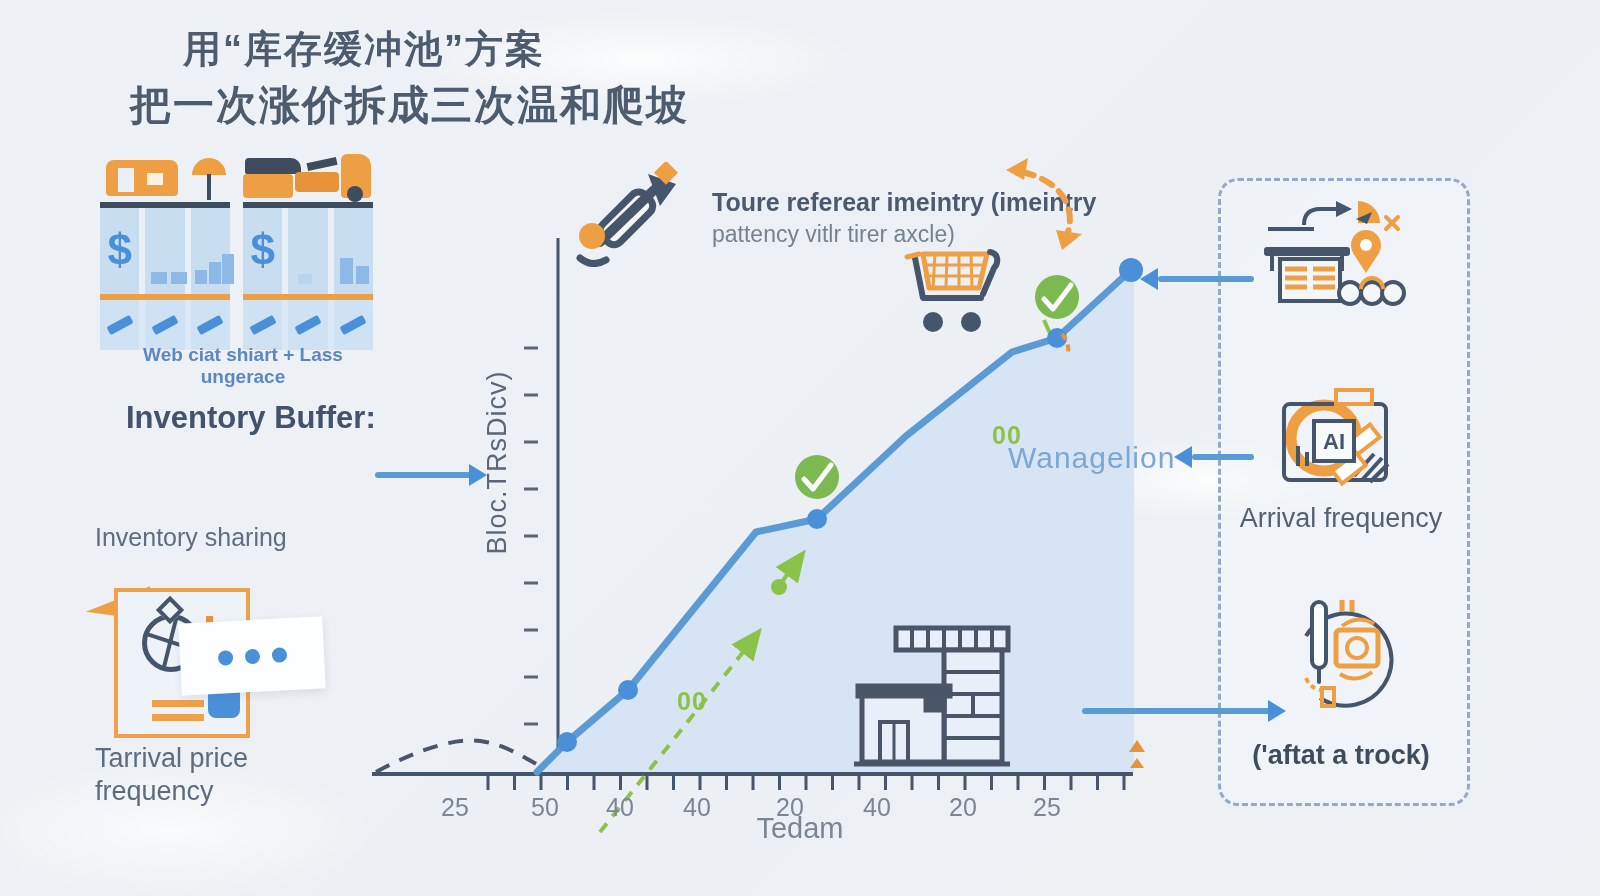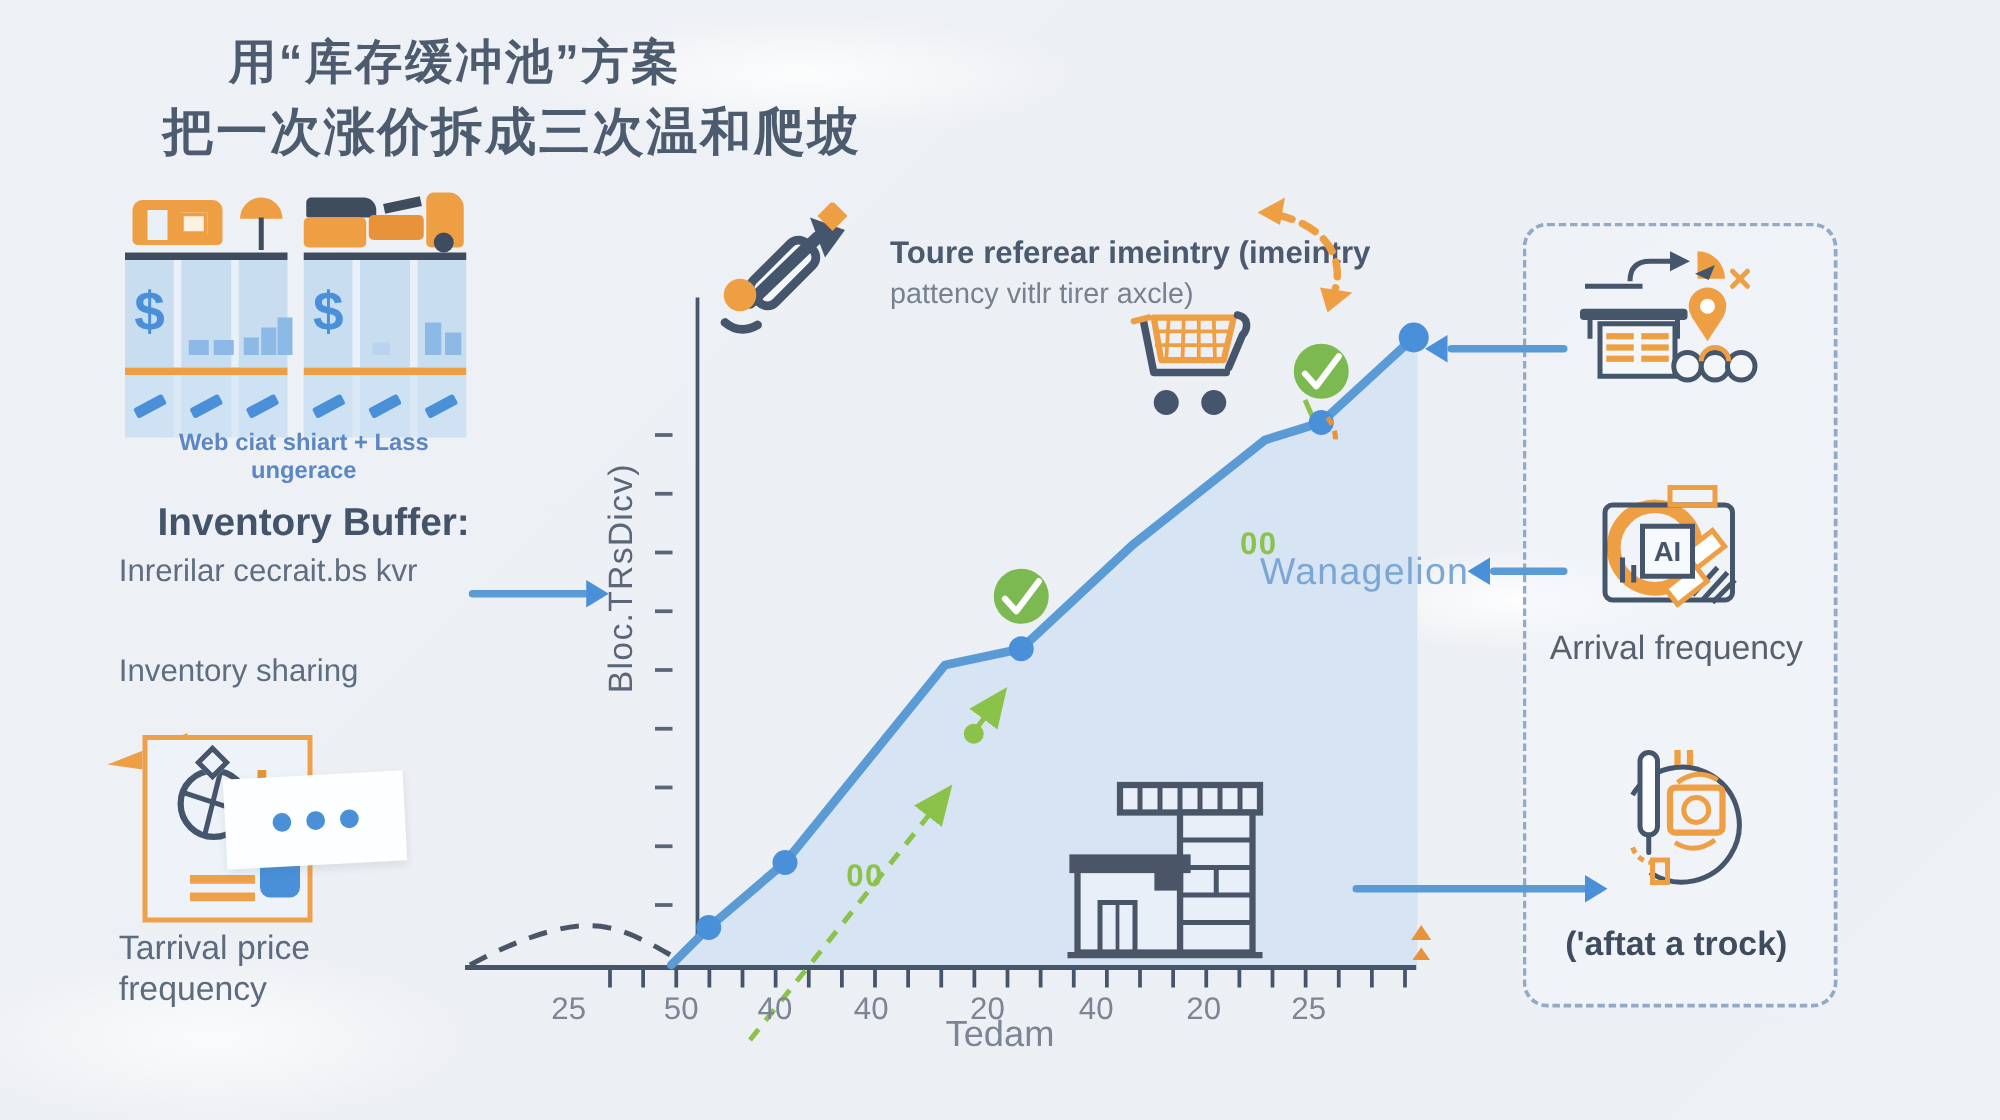--- a/index.html
+++ b/index.html
@@ -150,21 +150,20 @@
           </div>
         <div class="slashcol">
             <div class="slash"></div>
           </div>
       </div>
     </div>
   </div>
   <div class="abs store-caption">Web ciat shiart + Lass ungerace</div>
 
   <div class="abs buffer-h">Inventory Buffer:</div>
-  <div class="abs buffer-l1">Inrerilar cecrait.bs kvr</div>
   <div class="abs buffer-l2">Inventory sharing</div>
 
   <div class="arrow-line" style="left:375px;top:472px;width:96px;"></div>
   <div class="head-right" style="left:469px;top:464px;"></div>
 
   <div class="abs doc-wrap">
     <div class="doc-fold"></div>
     <div class="doc-page">
       <div class="compass"></div>
       <div class="compass-top"></div>

